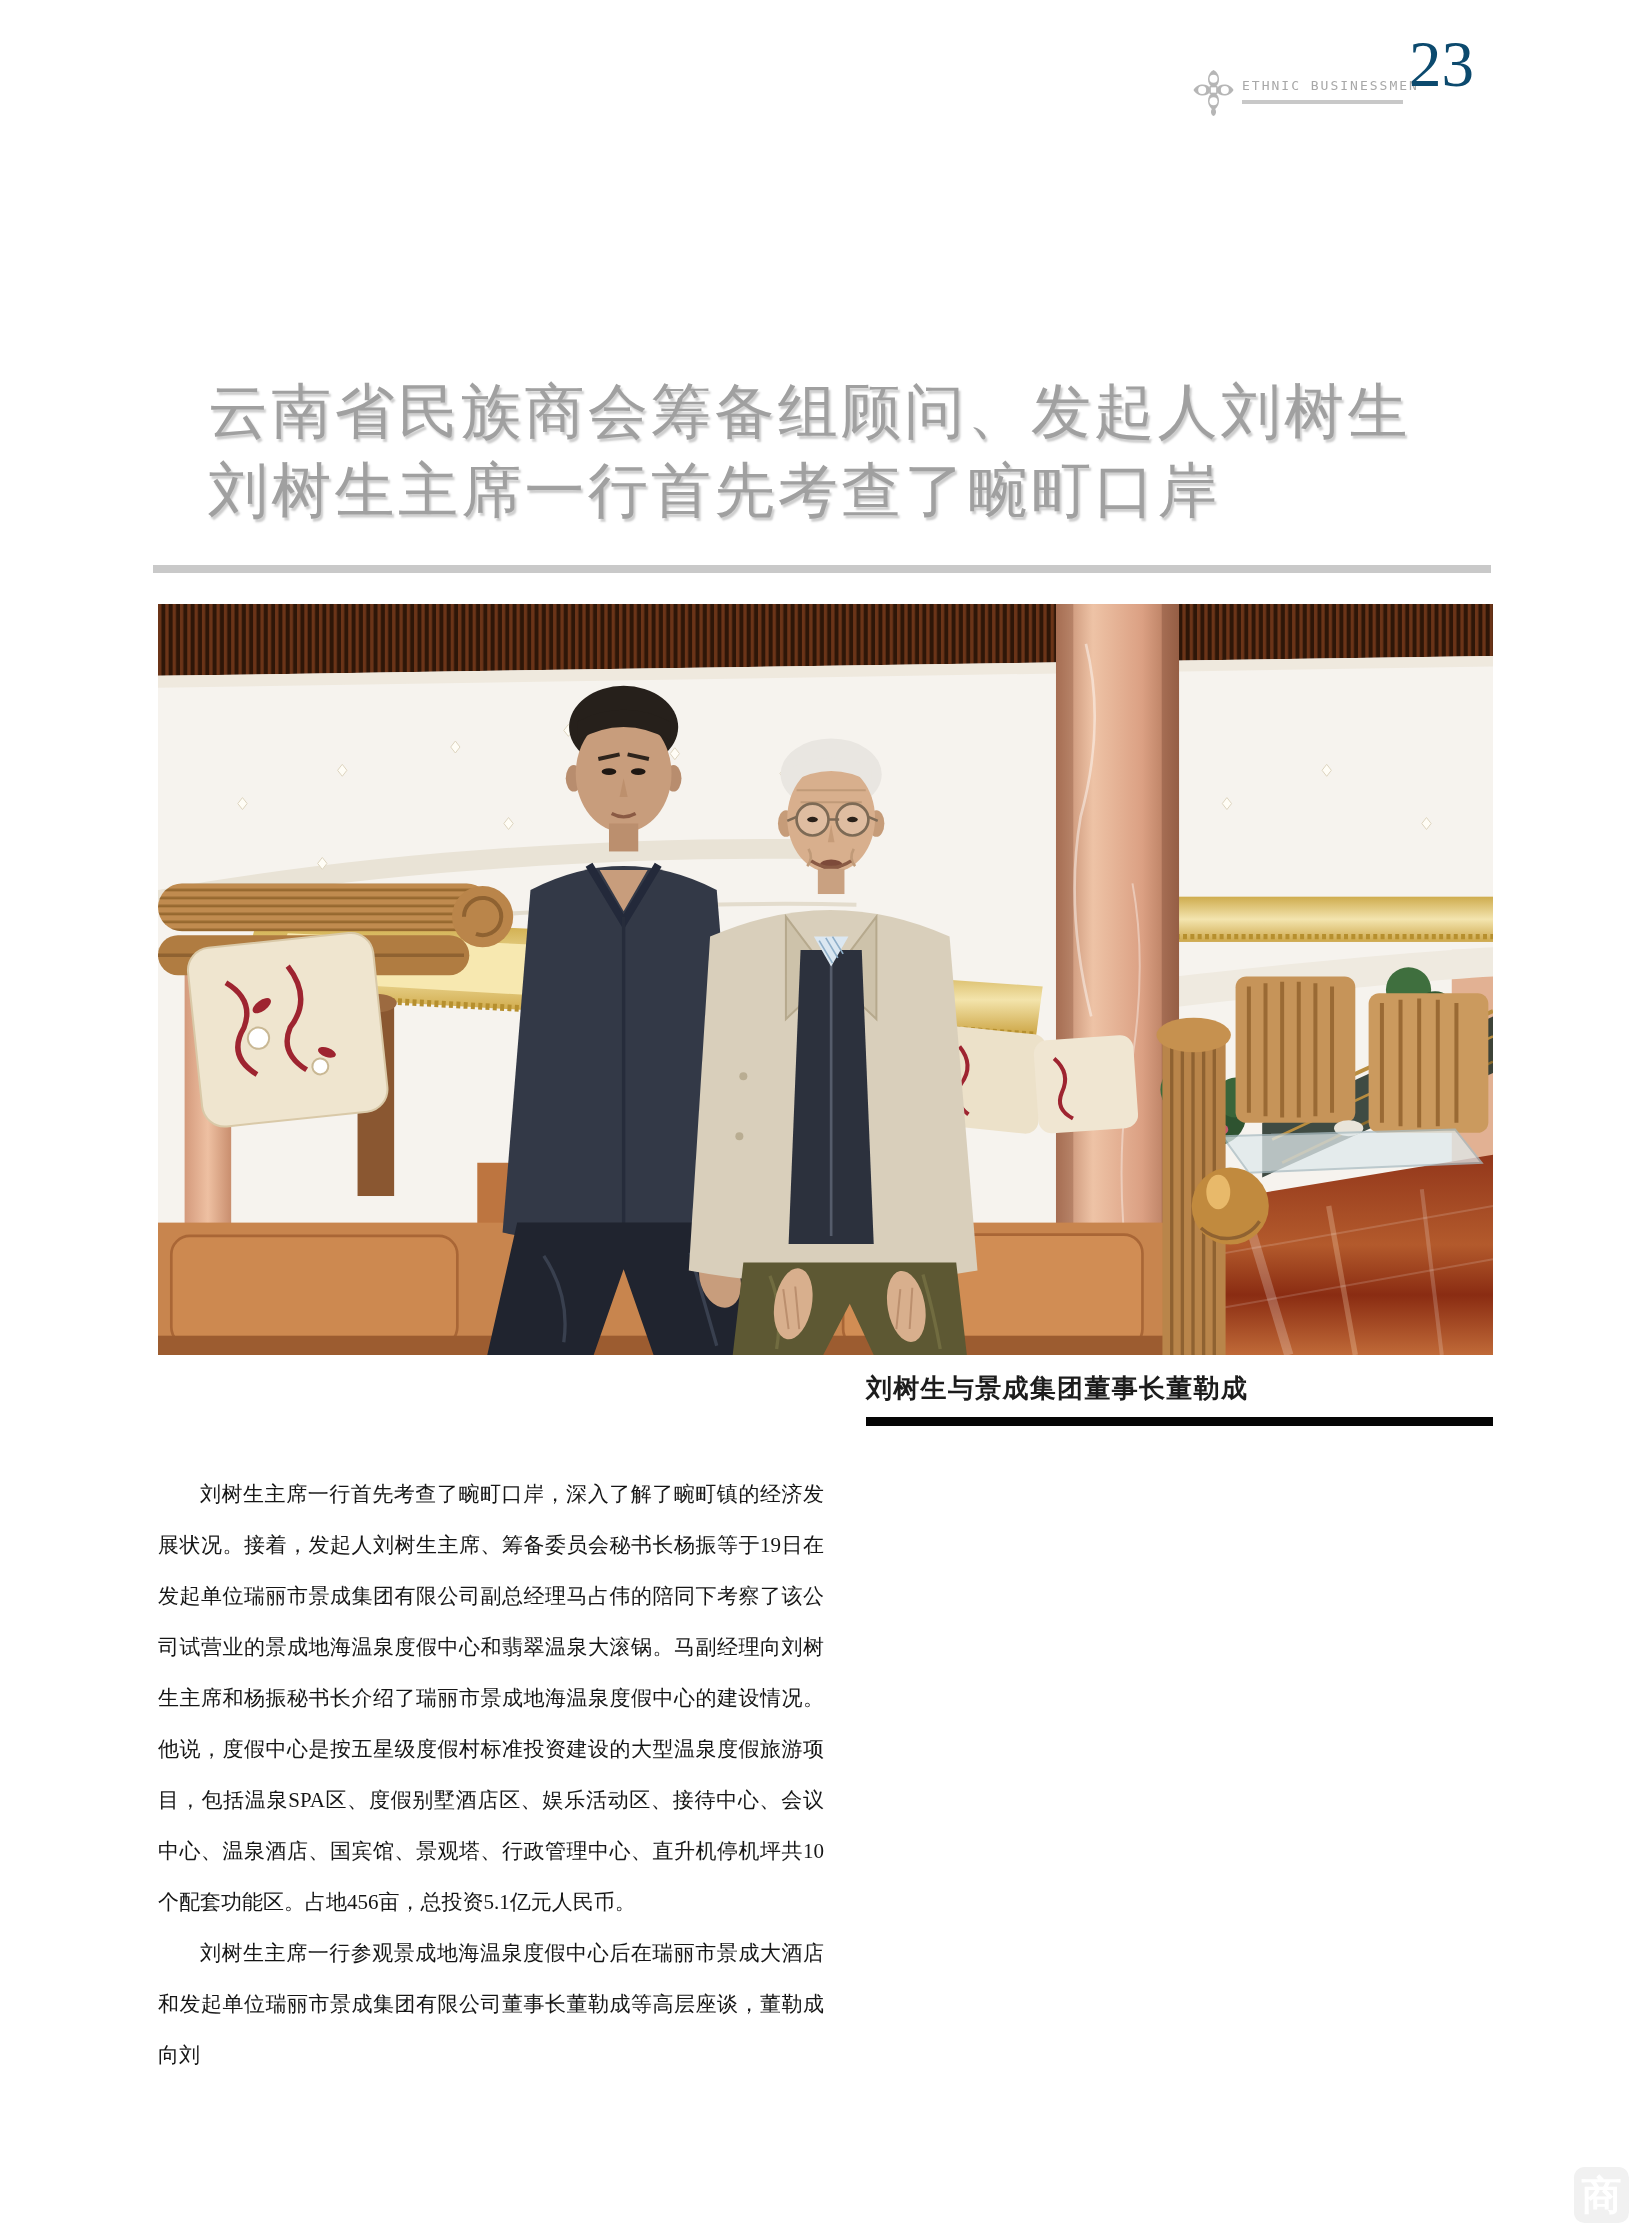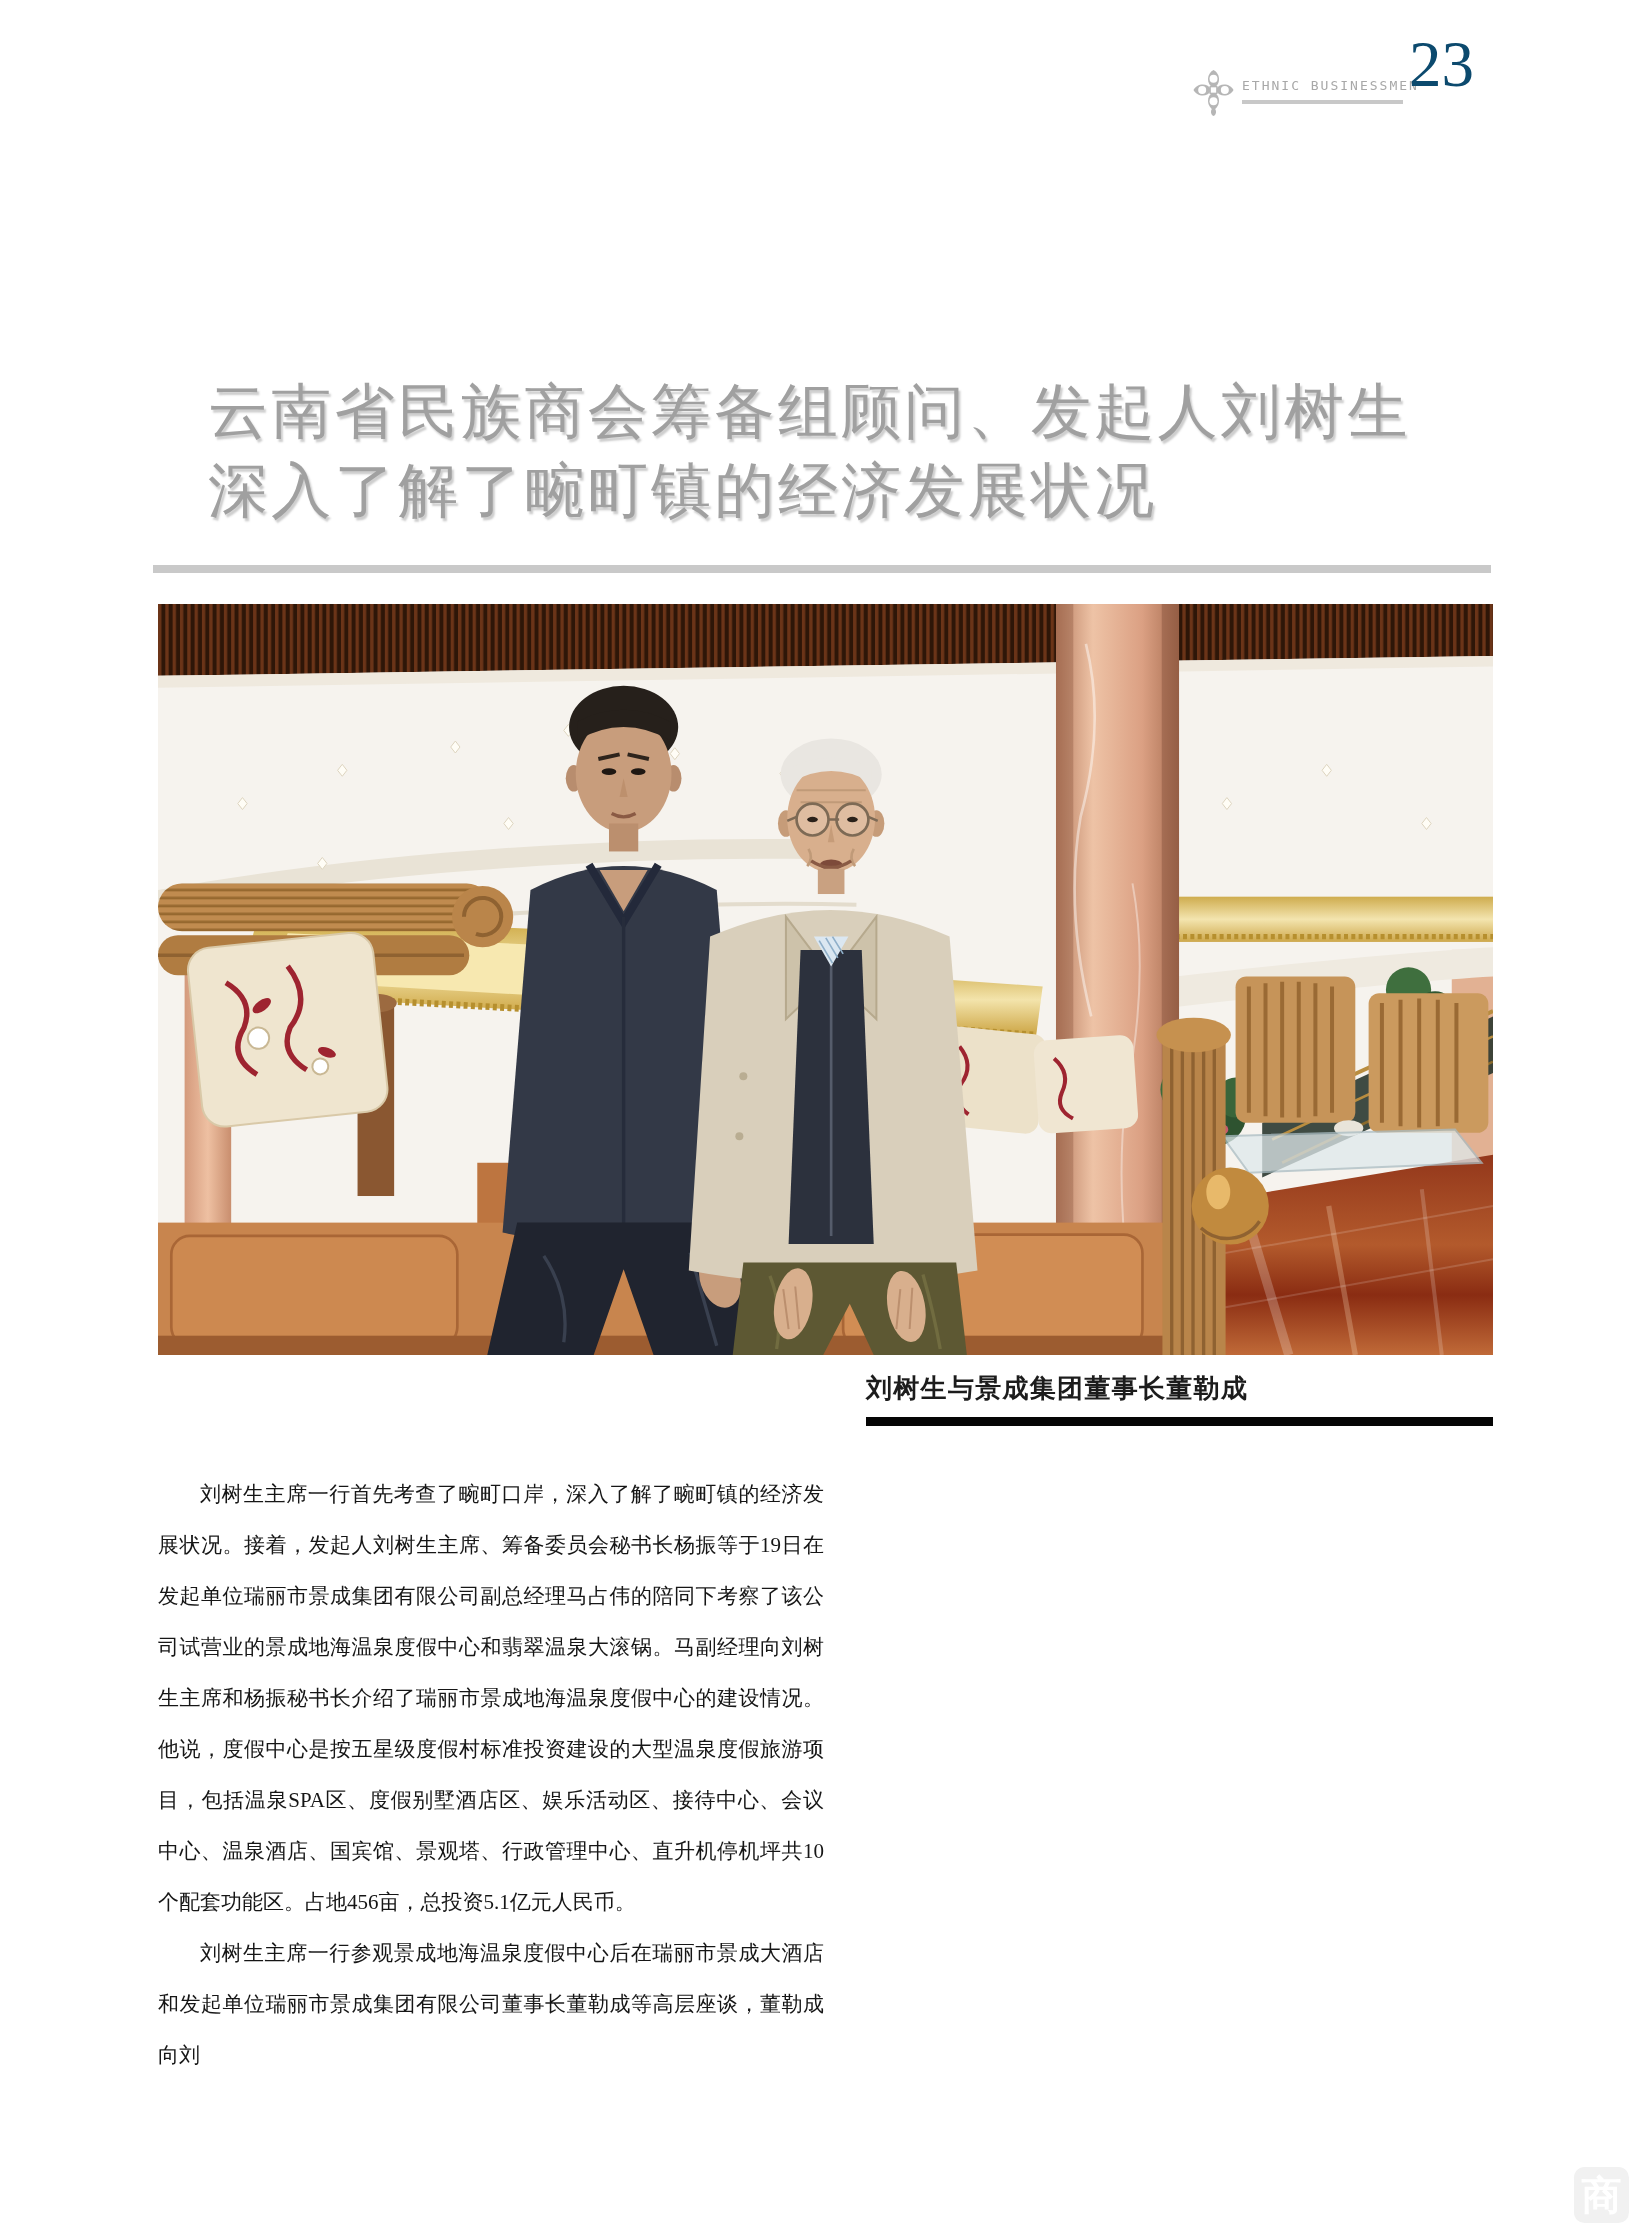--- a/index.html
+++ b/index.html
@@ -63,21 +63,21 @@
       <circle cx="49" cy="39" r="6" fill="#ffffff"></circle>
       <circle cx="32" cy="56" r="6" fill="#ffffff"></circle>
       <rect x="27" y="34" width="10" height="10" fill="#ffffff" stroke="#b6b6b6" stroke-width="2"></rect>
     </g>
   </svg>
   <div class="abs mag-name">ETHNIC BUSINESSMEN</div>
   <div class="abs mag-rule"></div>
   <div class="abs page-number">23</div>
 
   <div class="abs title-line l1">云南省民族商会筹备组顾问、发起人刘树生</div>
-  <div class="abs title-line l2">深入了解了畹町镇的经济发展状况</div>
+  <div class="abs title-line l2">刘树生主席一行首先考查了畹町口岸</div>
   <div class="abs title-divider"></div>
 
   <div class="abs photo">
     <svg width="1335" height="751" viewBox="0 0 2007 1129">
       <defs>
         <pattern id="slats" width="11" height="20" patternUnits="userSpaceOnUse">
           <rect width="11" height="20" fill="#2e1608"></rect>
           <rect width="5" height="20" fill="#6b3418"></rect>
         </pattern>
         <linearGradient id="gold" x1="0" y1="0" x2="0" y2="1">

